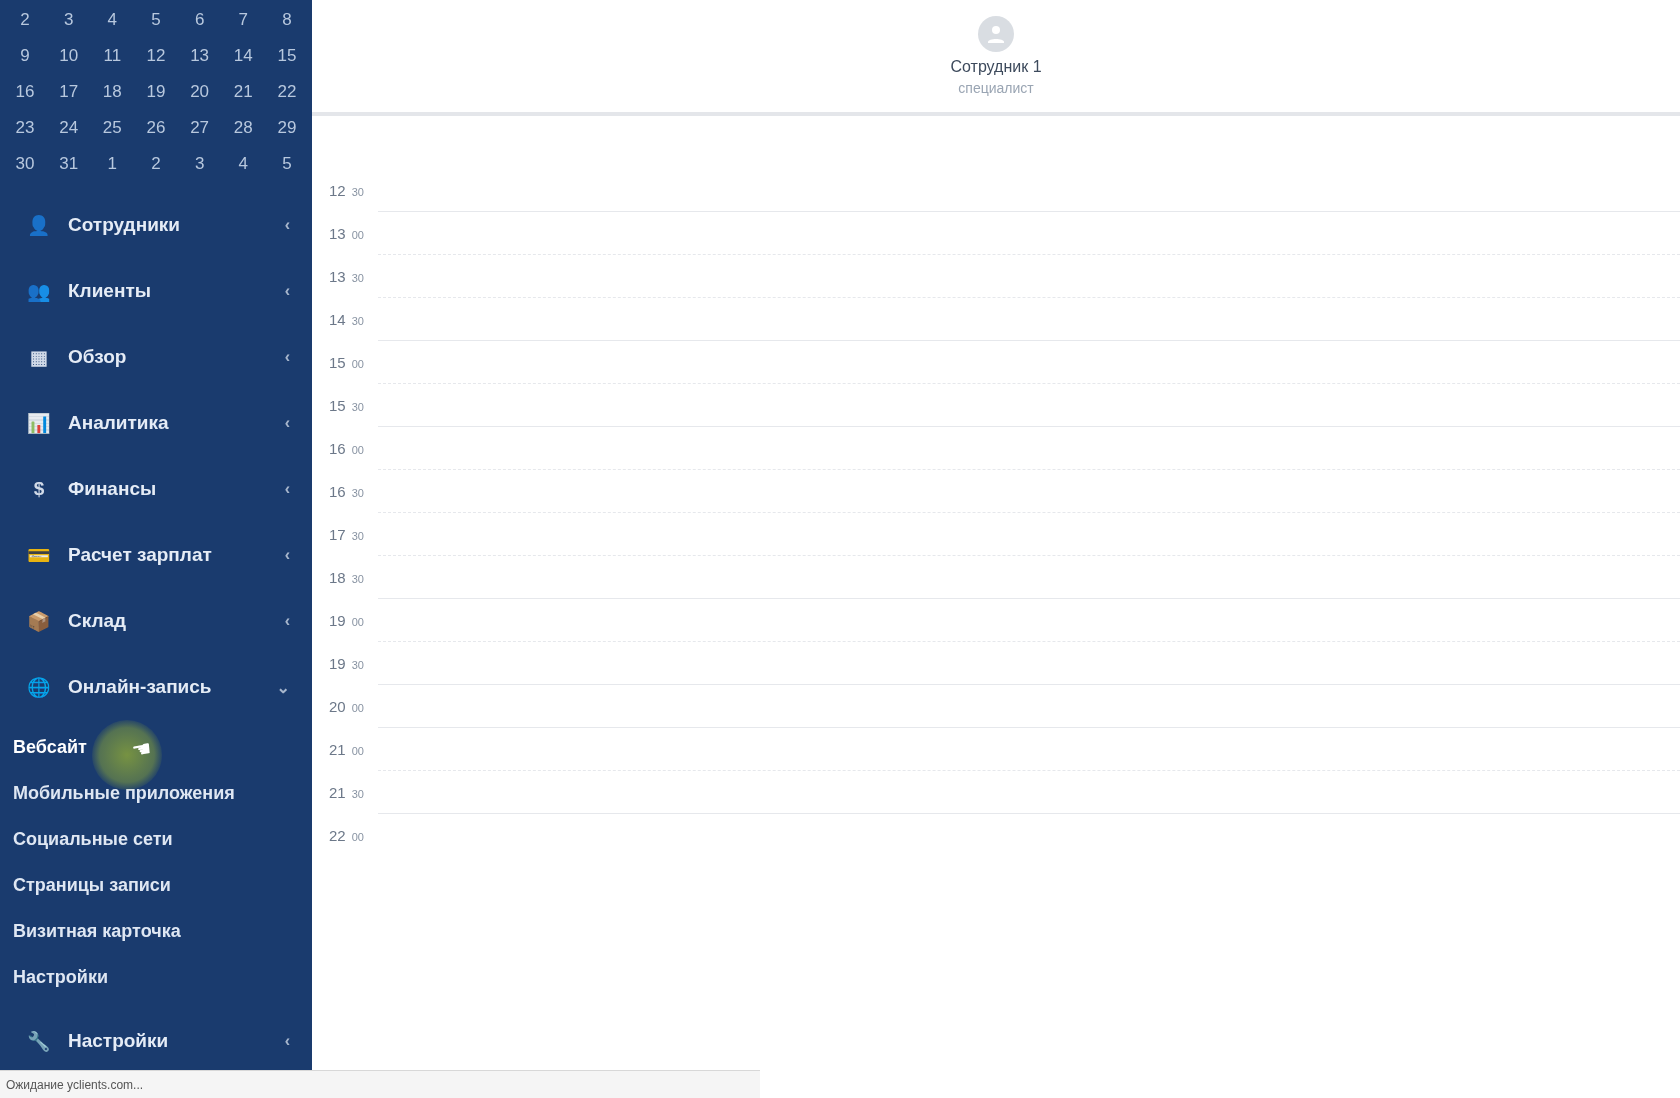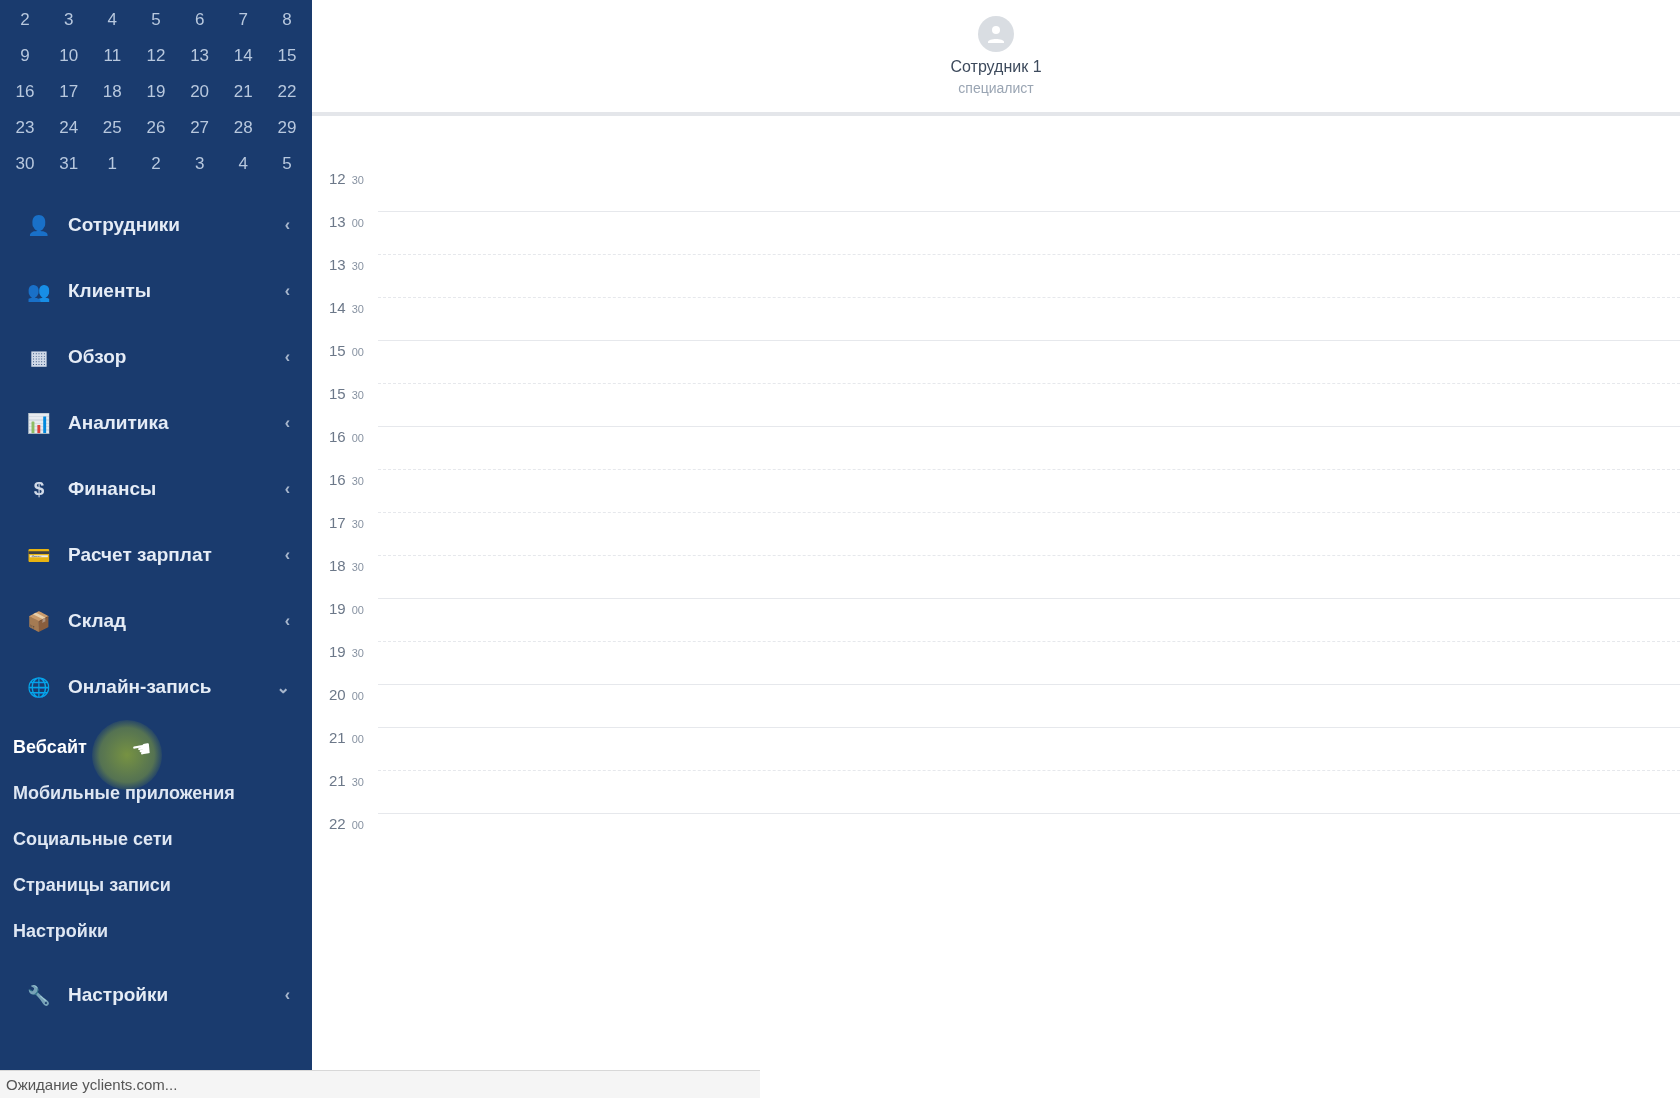--- a/index.html
+++ b/index.html
@@ -145,40 +145,41 @@
   }
   .time-gutter {
     width: 66px;
     text-align: right;
     padding-right: 14px;
     padding-top: 2px;
     flex-shrink: 0;
     color: #6c7889;
     font-size: 15px;
     white-space: nowrap;
+    margin-top: 12px;
   }
   .time-gutter .mm { font-size: 11px; margin-left: 2px; color: #8893a2; }
   .slot-line {
     flex: 1;
     height: 100%;
     border-top: 1px solid #e6e8ec;
   }
   .slot-line.dashed { border-top-style: dashed; }
   .first-slot .slot-line { border-top: none; }
 
   
   .status-bar {
     position: absolute;
     left: 0;
     bottom: 0;
     height: 28px;
     background: #f5f5f5;
     border-top: 1px solid #d8d8d8;
     width: 760px;
-    font-size: 15px;
+    font-size: 12px;
     color: #555;
     padding-left: 6px;
     display: flex;
     align-items: center;
   }
 </style>
 </head>
 <body>
 
 <div class="app">
@@ -273,20 +274,21 @@
         <div class="nav-item">
           <span class="icon">🌐</span>
           <span>Онлайн-запись</span>
           <span class="chev">⌄</span>
         </div>
         <div class="nav-sub">
           <div class="nav-sub-item active">Вебсайт</div>
           <div class="nav-sub-item">Мобильные приложения</div>
           <div class="nav-sub-item">Социальные сети</div>
           <div class="nav-sub-item">Страницы записи</div>
+          <div class="nav-sub-item">Визитная карточка</div>
           <div class="nav-sub-item">Настройки</div>
         </div>
         <div class="nav-item">
           <span class="icon">🔧</span>
           <span>Настройки</span>
           <span class="chev">‹</span>
         </div>
       </div>
   </div>
 

